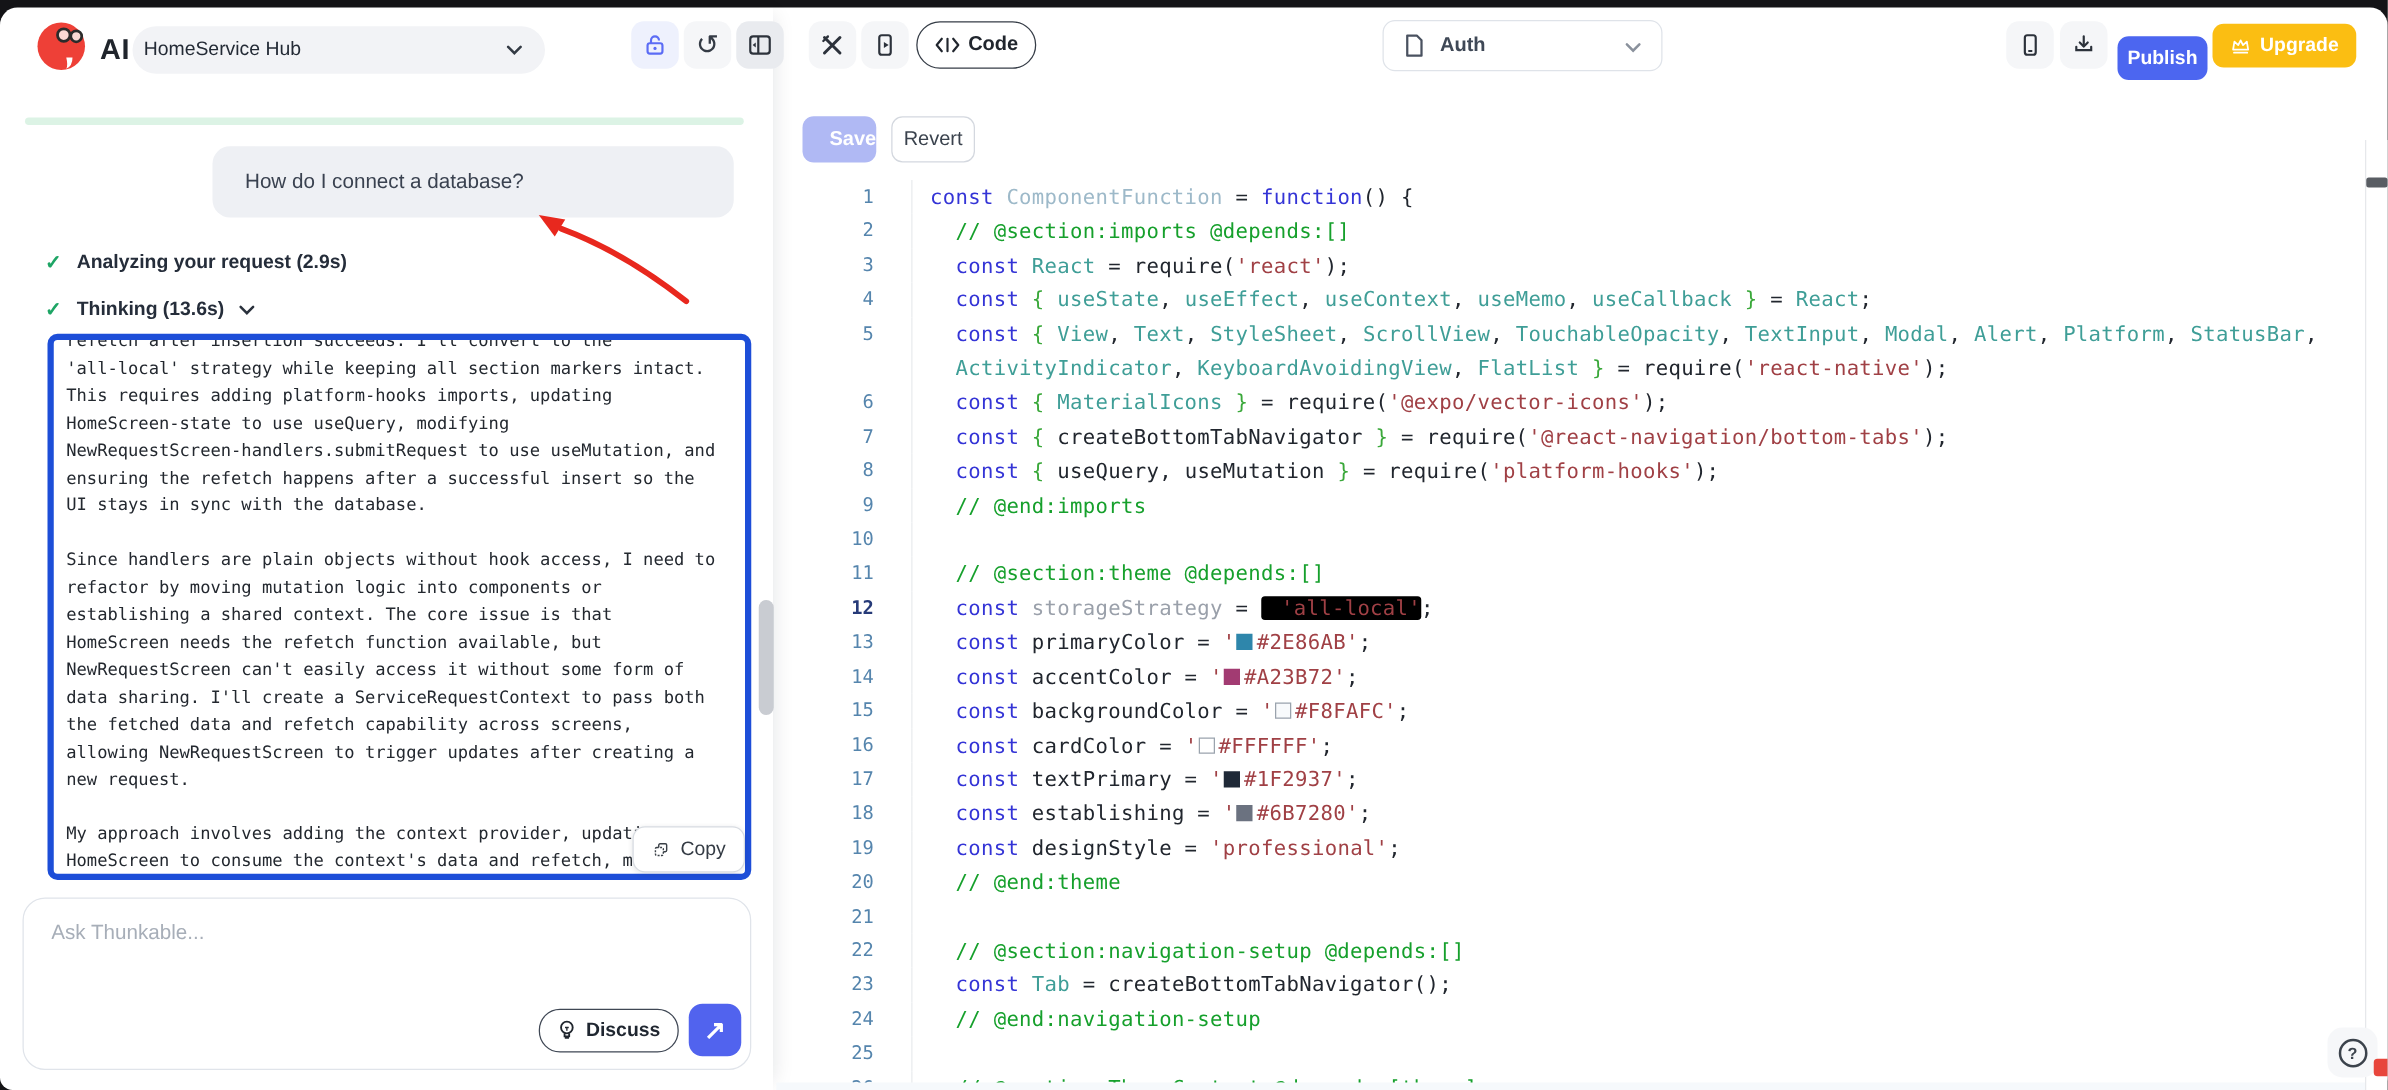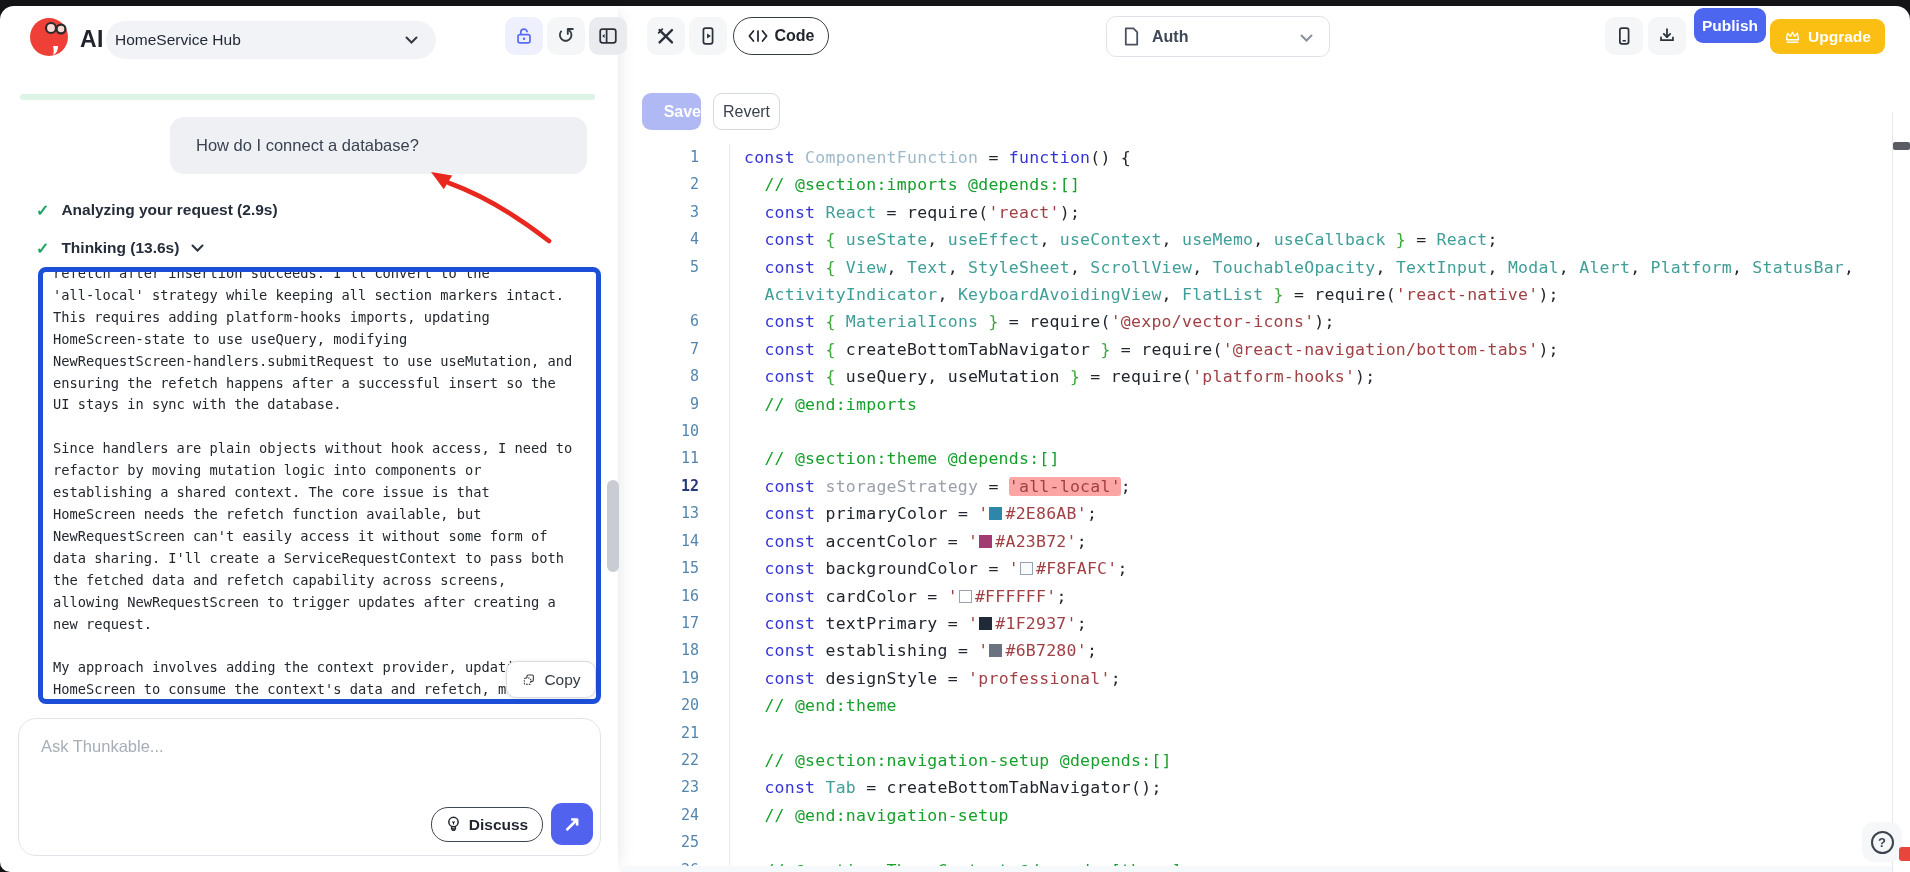--- a/index.html
+++ b/index.html
@@ -35,21 +35,21 @@
               border-radius:19px; background:#fff; display:flex; align-items:center;
               justify-content:center; gap:7px; cursor:pointer;
               font-size:16px; font-weight:600; color:#21262e; }
 
   .auth-select { left:1106px; top:16px; width:224px; height:41px; background:#ffffff;
                  border:1.3px solid #dfe3e9; border-radius:10px; display:flex;
                  align-items:center; cursor:pointer; }
   .auth-select .lbl { margin-left:16px; font-size:16px; font-weight:600; color:#3f4856; }
   .auth-select .chev { position:absolute; right:16px; top:17px; }
 
-  .publish-btn { left:1694px; top:8px; width:72px; height:35px; border-radius:9px;
+  .publish-btn { left:1694px; top:29px; width:72px; height:35px; border-radius:9px;
                  background:#4c66f0; color:#fff; font-size:15.5px; font-weight:bold;
                  display:flex; align-items:center; justify-content:center; cursor:pointer; }
   .upgrade-btn { left:1770px; top:19px; width:115px; height:35px; border-radius:9px;
                  background:#fbbe12; color:#fff; font-size:15.5px; font-weight:bold;
                  display:flex; align-items:center; justify-content:center; gap:7px; cursor:pointer; }
 
   
   .green-strip { left:20px; top:94px; width:575px; height:6px; border-radius:4px; background:#dcf3e5; }
   .user-bubble { left:170px; top:117px; width:417px; height:57px; background:#eef0f4;
                  border-radius:14px; display:flex; align-items:center; }
@@ -99,21 +99,21 @@
   .code-row { display:flex; }
   .gutter-num { flex:0 0 109px; text-align:right; padding-right:30px;
                 border-right:1px solid #e9ebee;
                 font:15px/27.4px "DejaVu Sans Mono", monospace; color:#5585ad; }
   .gutter-num.active { color:#263a78; font-weight:bold; }
   .code-text { margin:0; padding-left:14px; white-space:pre;
                font:16.5px/27.4px "DejaVu Sans Mono", monospace; letter-spacing:.25px; color:#21262e; }
   .tk-k { color:#3434d6; } .tk-t { color:#3f9e97; } .tk-p { color:#21262e; }
   .tk-c { color:#16a02c; } .tk-s { color:#a04045; } .tk-b { color:#3aa83a; }
   .tk-g { color:#9aa0aa; } .tk-l { color:#9db9c9; }
-  .tk-h { color:#a04045; background:#fca5a5; border-radius:3px; }
+  .tk-h { color:#a04045; background:#000000; border-radius:3px;padding-left:16px; }
   .swatch { display:inline-block; width:13px; height:13px; border:1px solid transparent;
             vertical-align:-1px; margin:0 3px 0 1px; }
   .bottom-fade { left:621px; top:866px; right:17px; height:6px; background:#f6f9fc; }
 
   .vscroll-track { left:1892px; top:112px; width:18px; bottom:0; border-left:1px solid #e6e8eb; background:#fff; }
   .vscroll-thumb { left:1893px; top:142px; width:17px; height:8px; background:#595d63; border-radius:2px; cursor:grab; }
 
   .help-btn { left:1862px; top:822px; width:40px; height:40px; border-radius:12px; background:#f6f7f9;
               display:flex; align-items:center; justify-content:center; cursor:pointer; }
   .help-ring { width:23px; height:23px; border:2px solid #3c434c; border-radius:50%;

